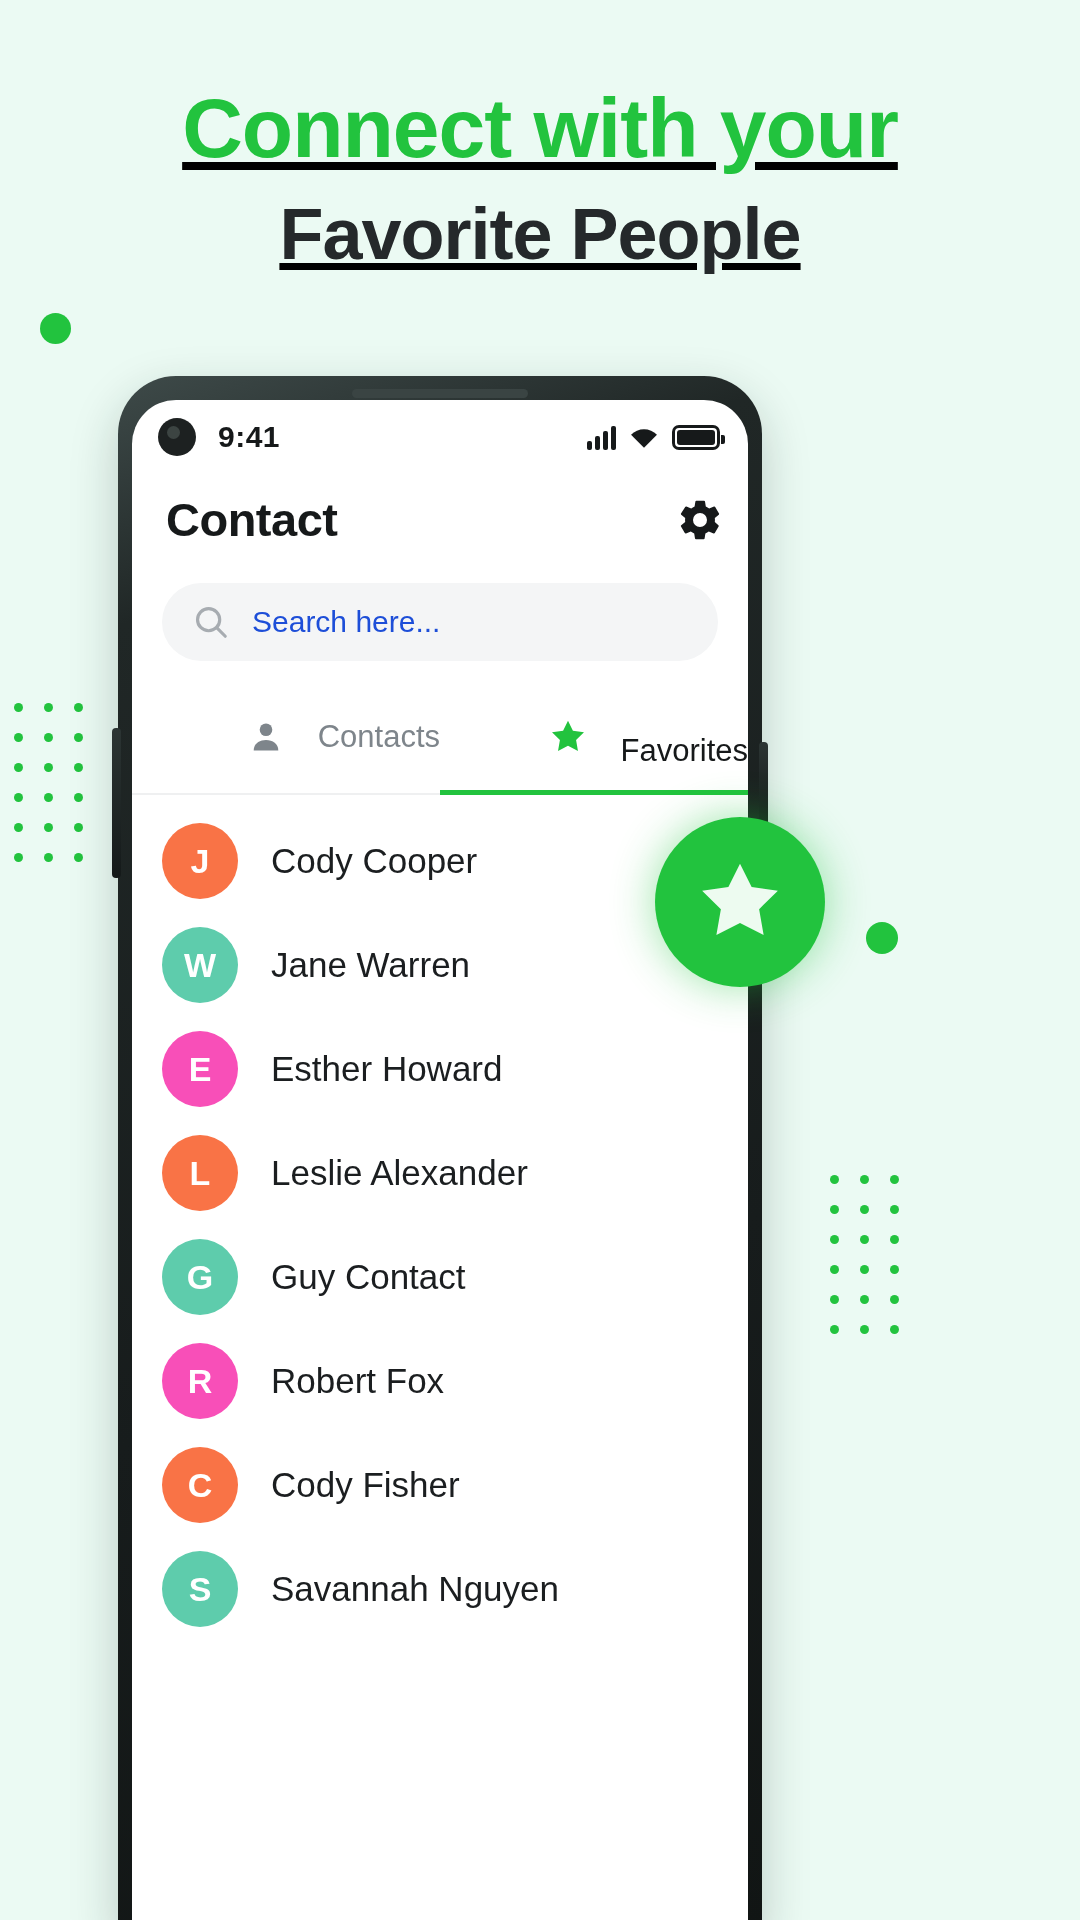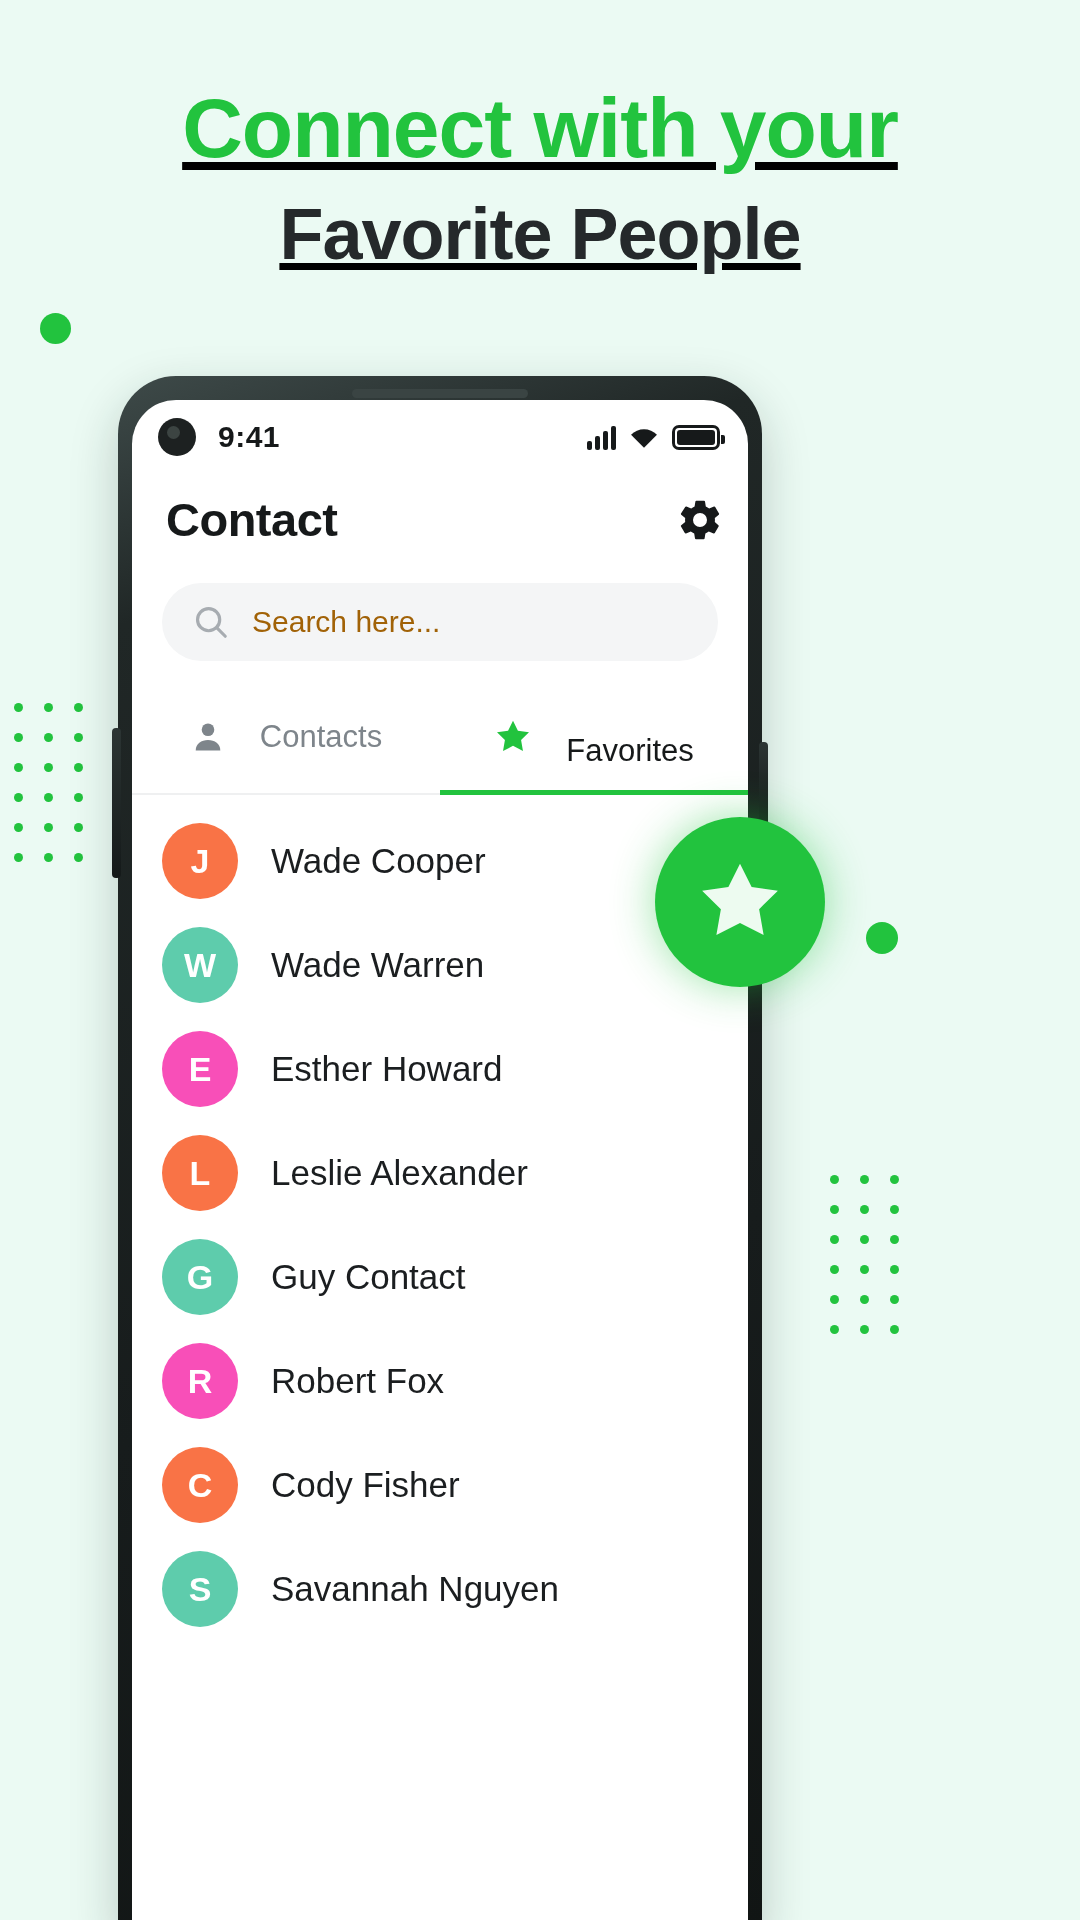--- a/index.html
+++ b/index.html
@@ -111,29 +111,29 @@
     padding:18px 24px 0 34px;
   }
   .app-title { font-size:47px; font-weight:bold; color:#16191A; letter-spacing:-.5px; }
 
   
   .search {
     margin:36px 30px 0 30px; height:78px; border-radius:39px;
     background:#F4F5F6; display:flex; align-items:center; padding:0 30px;
     gap:22px;
   }
-  .search .ph { font-size:30px; color:#a16207; }
+  .search .ph { font-size:30px; color:#1d4ed8; }
 
   
   .tabs {
     display:flex; margin-top:32px; border-bottom:2px solid #EFF0F1;
     position:relative;
   }
   .tab {
-    flex:1; display:flex; align-items:center; justify-content:center;
+    flex:1; display:flex; align-items:center; justify-content:flex-end;
     gap:34px; padding:12px 0 24px 0;
   }
   .tab .lbl { font-size:31px; color:#7E858B; }
   .tab.active .lbl { color:#16191A;margin-top:28px; }
   .tab-underline {
     position:absolute; left:50%; bottom:-2px; width:50%; height:5px;
     background:#22C33E;
   }
 
   
@@ -262,25 +262,25 @@
           <path fill="#22C33E" d="M12 1.8 15.1 8l7 1-5 4.9 1.2 6.9L12 17.6 5.7 20.8 6.9 13.9 1.9 9l7-1Z"></path>
         </svg>
         <span class="lbl">Favorites</span>
       </div>
       <div class="tab-underline"></div>
     </div>
 
     <div class="list" id="contact-list">
         <div class="row">
           <div class="avatar" style="background: rgb(249, 115, 70);">J</div>
-          <div class="cname">Wade Cooper</div>
+          <div class="cname">Cody Cooper</div>
         </div>
         <div class="row">
           <div class="avatar" style="background: rgb(94, 204, 172);">W</div>
-          <div class="cname">Wade Warren</div>
+          <div class="cname">Jane Warren</div>
         </div>
         <div class="row">
           <div class="avatar" style="background: rgb(248, 79, 184);">E</div>
           <div class="cname">Esther Howard</div>
         </div>
         <div class="row">
           <div class="avatar" style="background: rgb(249, 115, 70);">L</div>
           <div class="cname">Leslie Alexander</div>
         </div>
         <div class="row">

